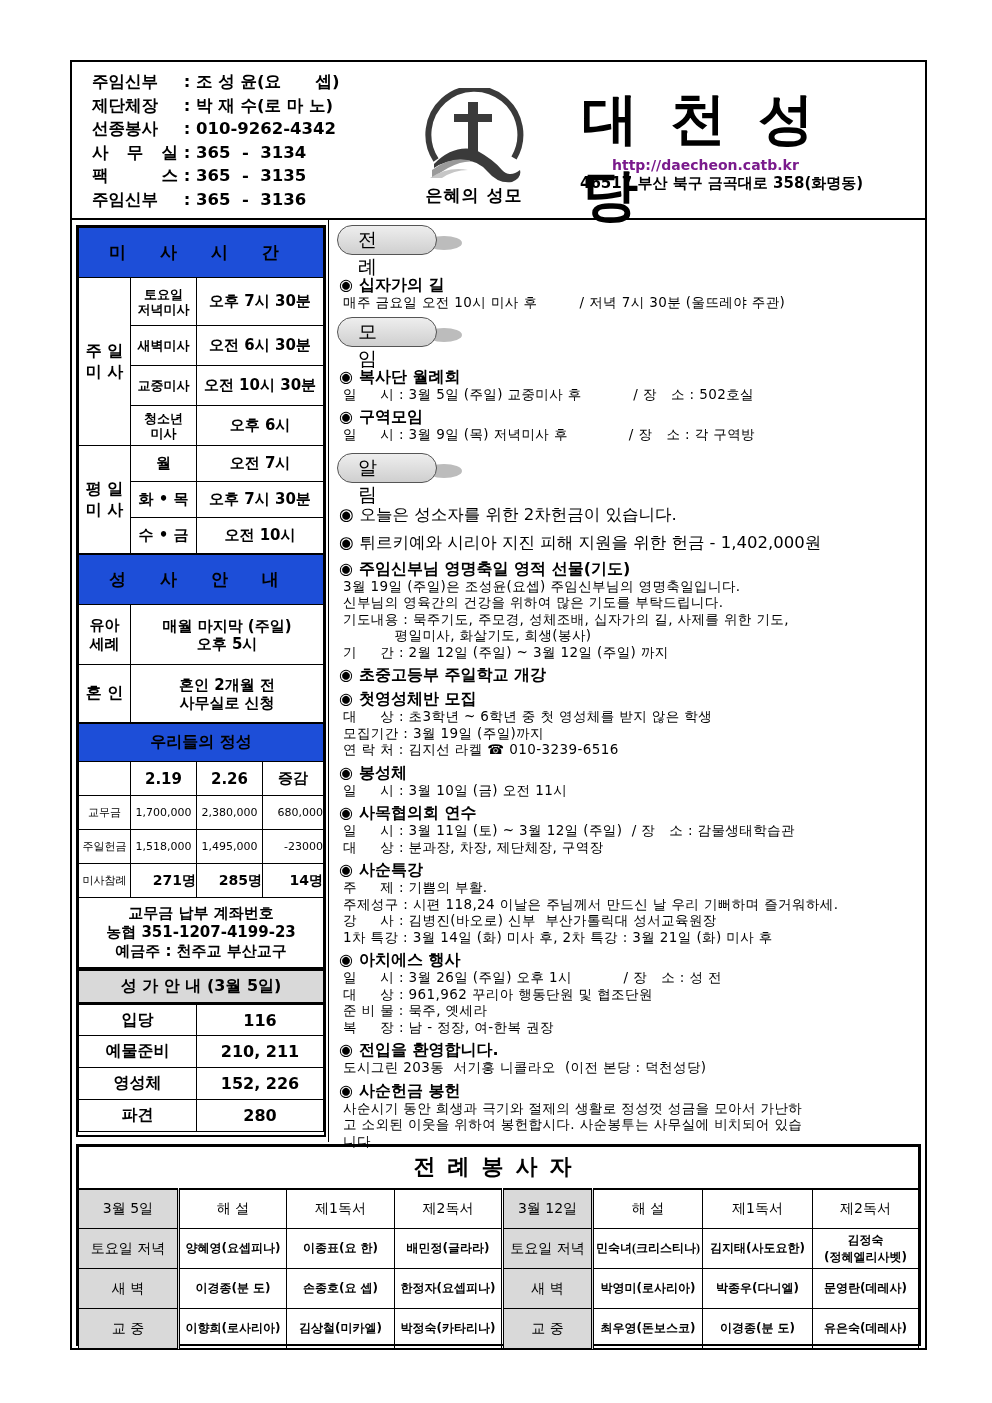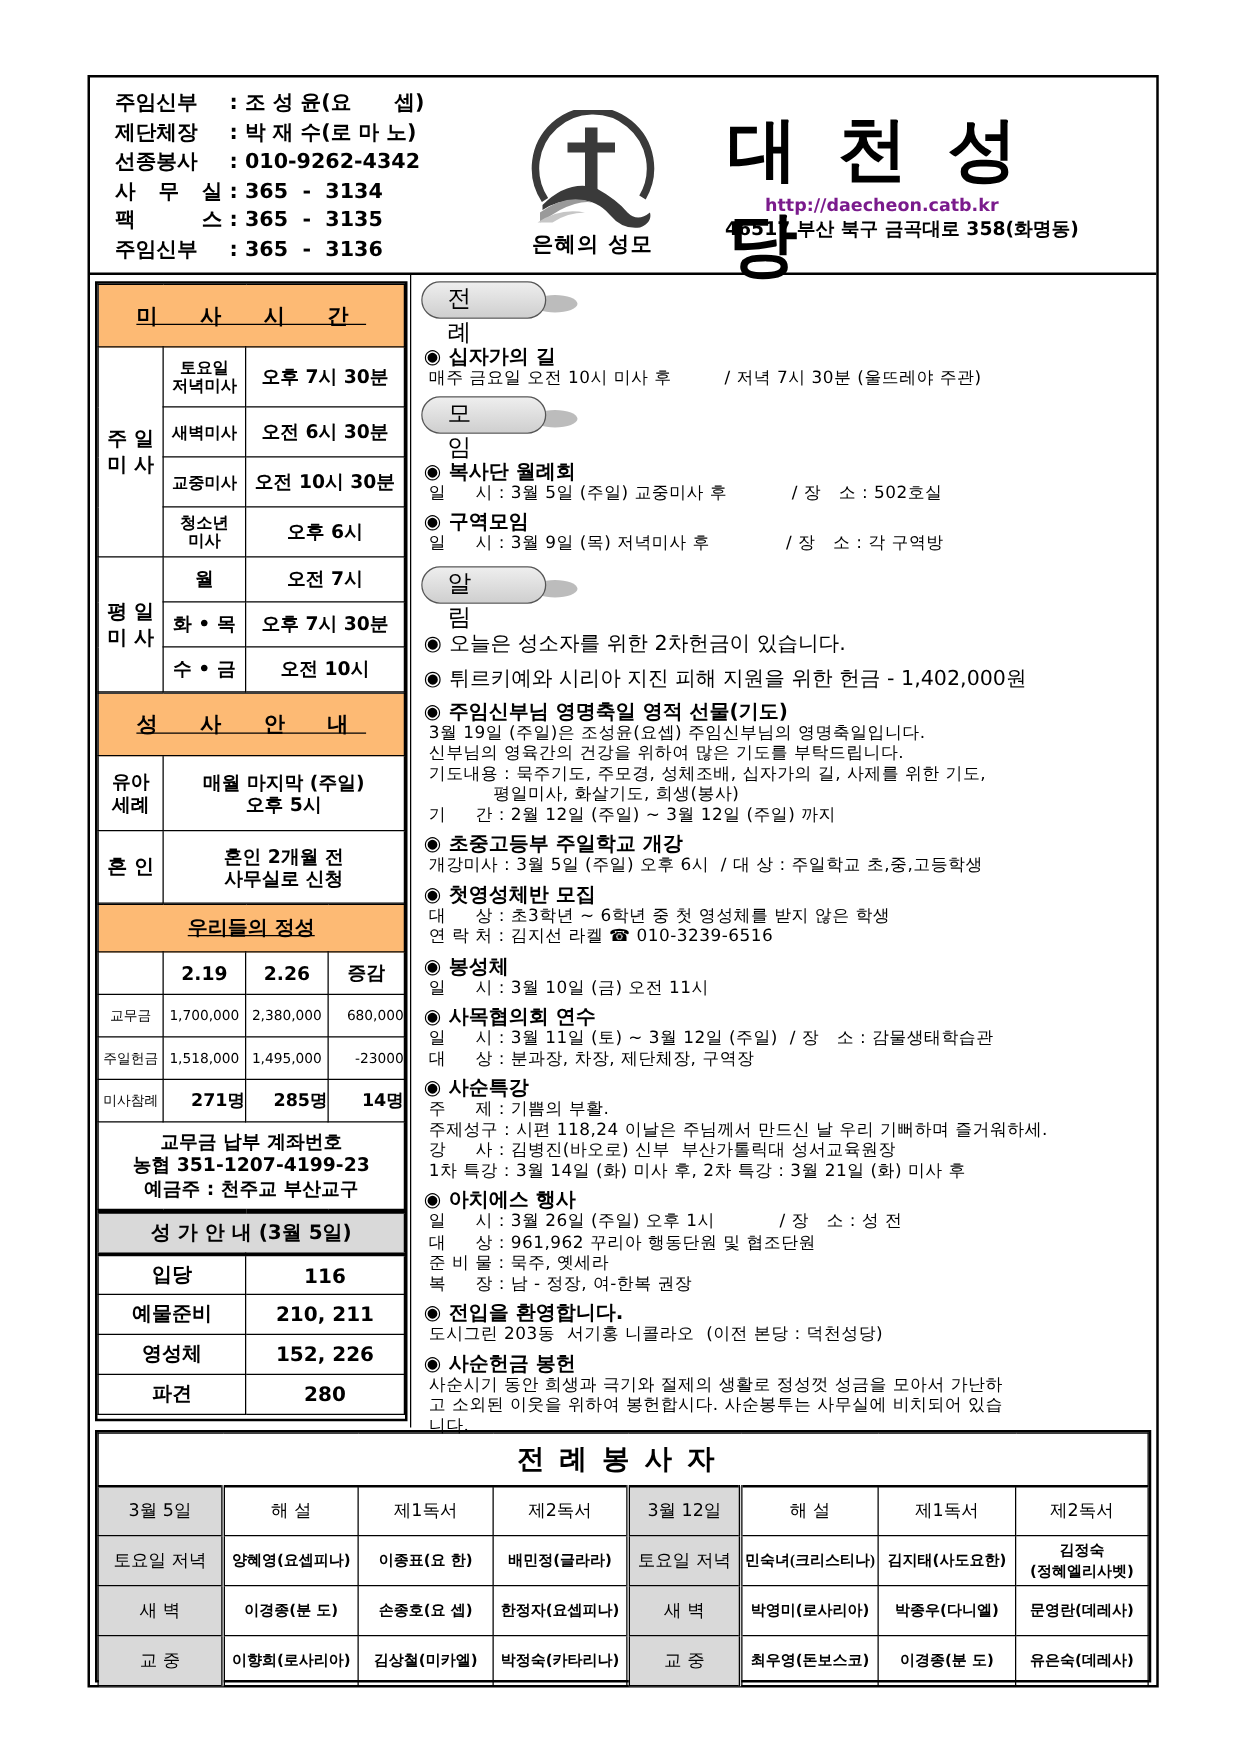--- a/index.html
+++ b/index.html
@@ -16,21 +16,21 @@
   .logo .logo-cap { position: absolute; left: 0; top: 96px; width: 120px; text-align: center; font-size: 17px; font-weight: bold; letter-spacing: 1px; }
   .title { position: absolute; left: 510px; top: 20px; font-size: 56px; font-weight: bold; letter-spacing: 32px; font-family: "DejaVu Sans", sans-serif; }
   .url { position: absolute; left: 540px; top: 95px; font-size: 14px; font-weight: bold; color: #7a1b8c; }
   .addr { position: absolute; left: 508px; top: 112px; font-size: 15px; font-weight: bold; white-space: pre; }
 
   
   .left { position: absolute; left: 4px; top: 163px; width: 250px; height: 912px; border: 2px solid #000; }
   .divider { position: absolute; left: 256px; top: 158px; width: 1px; height: 922px; background: #000; }
   table.lt { border-collapse: collapse; width: 100%; }
   table.lt td { border: 1px solid #000; text-align: center; font-weight: bold; font-size: 15px; }
-  .gray { background: #fdba74; text-decoration: underline; }
+  .gray { background: #1d4ed8; }
   .lightgray { background: #d9d9d9; }
   .section-head { height: 50px; font-size: 17px !important; letter-spacing: 14px; }
 
   
   .right { position: absolute; left: 263px; top: 163px; width: 590px; height: 912px; font-size: 13px; }
   .pill { display: inline-block; position: relative; height: 30px; width: 100px; border: 1.5px solid #555; border-radius: 15px; background: linear-gradient(#eee, #cfcfcf); font-size: 19px; letter-spacing: 24px; padding-left: 20px; line-height: 27px; margin-left: 2px; }
   .pill::after { content: ""; position: absolute; right: -26px; top: 10px; width: 36px; height: 14px; background: #bcbcbc; border-radius: 50%; z-index: -1; }
   .item-h { font-size: 16px; font-weight: bold; line-height: 18px; margin-left: 4px; }
   .item-h .bullet { font-weight: normal; margin-right: 6px; }
   .item-h2 { font-size: 16.5px; font-weight: normal; line-height: 22px; margin-left: 4px; }
@@ -245,24 +245,24 @@
         <div class="item-h item-h2"><span class="bullet">◉</span><span>튀르키예와 시리아 지진 피해 지원을 위한 헌금 - 1,402,000원</span></div>
         <div class="gap"></div>
         <div class="item-h"><span class="bullet">◉</span><span>주임신부님 영명축일 영적 선물(기도)</span></div>
         <div class="line">3월 19일 (주일)은 조성윤(요셉) 주임신부님의 영명축일입니다.</div>
         <div class="line">신부님의 영육간의 건강을 위하여 많은 기도를 부탁드립니다.</div>
         <div class="line">기도내용 : 묵주기도, 주모경, 성체조배, 십자가의 길, 사제를 위한 기도,</div>
         <div class="line">           평일미사, 화살기도, 희생(봉사)</div>
         <div class="line">기     간 : 2월 12일 (주일) ~ 3월 12일 (주일) 까지</div>
         <div class="gap"></div>
         <div class="item-h"><span class="bullet">◉</span><span>초중고등부 주일학교 개강</span></div>
-        <div class="line">개강미사 : 3월 5일 (주일) 오후 6시  / 대 상 : 주일학교 초,중,고등학생</div>
         <div class="gap"></div>
         <div class="item-h"><span class="bullet">◉</span><span>첫영성체반 모집</span></div>
         <div class="line">대     상 : 초3학년 ~ 6학년 중 첫 영성체를 받지 않은 학생</div>
+        <div class="line">모집기간 : 3월 19일 (주일)까지</div>
         <div class="line">연 락 처 : 김지선 라켈 ☎ 010-3239-6516</div>
         <div class="gap"></div>
         <div class="item-h"><span class="bullet">◉</span><span>봉성체</span></div>
         <div class="line">일     시 : 3월 10일 (금) 오전 11시</div>
         <div class="gap"></div>
         <div class="item-h"><span class="bullet">◉</span><span>사목협의회 연수</span></div>
         <div class="line">일     시 : 3월 11일 (토) ~ 3월 12일 (주일)  / 장   소 : 감물생태학습관</div>
         <div class="line">대     상 : 분과장, 차장, 제단체장, 구역장</div>
         <div class="gap"></div>
         <div class="item-h"><span class="bullet">◉</span><span>사순특강</span></div>

